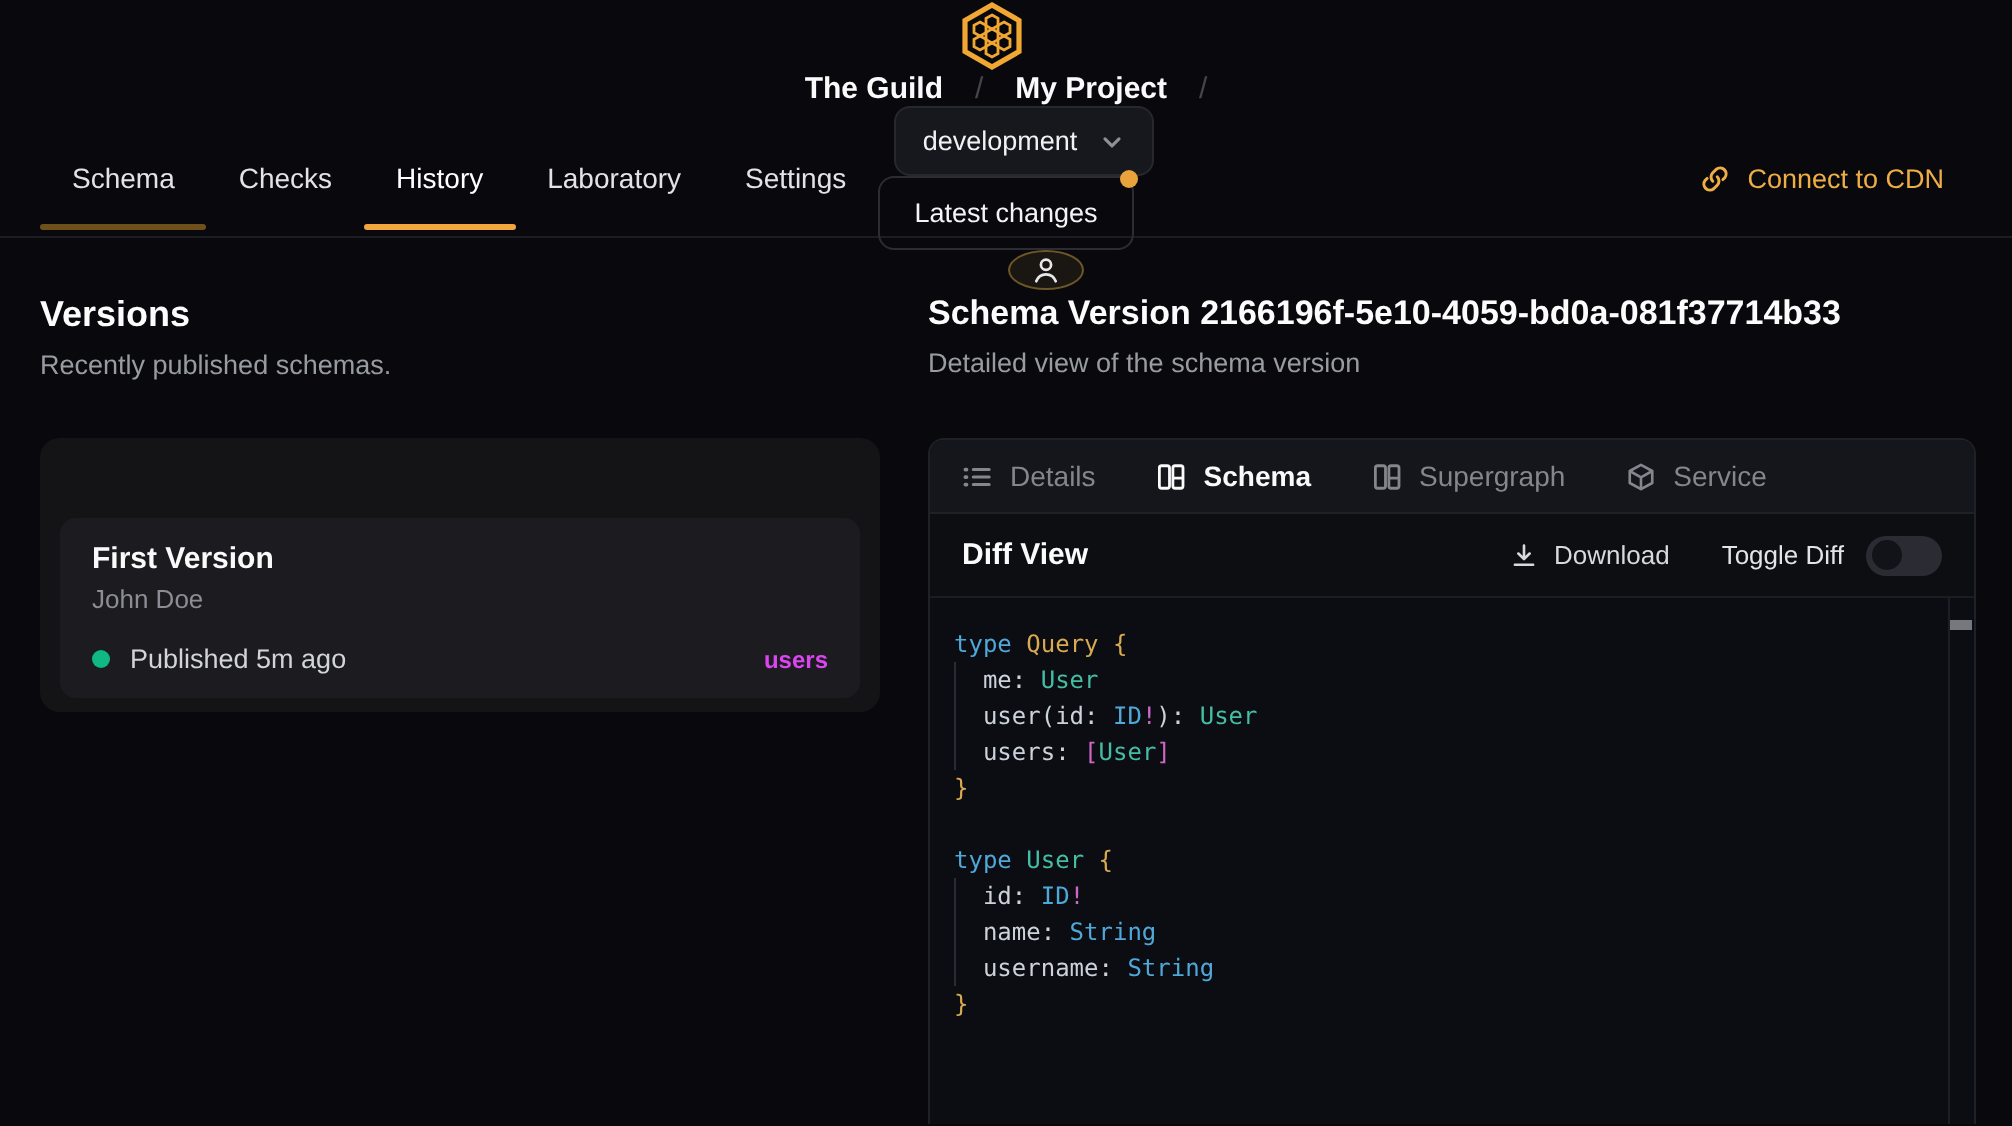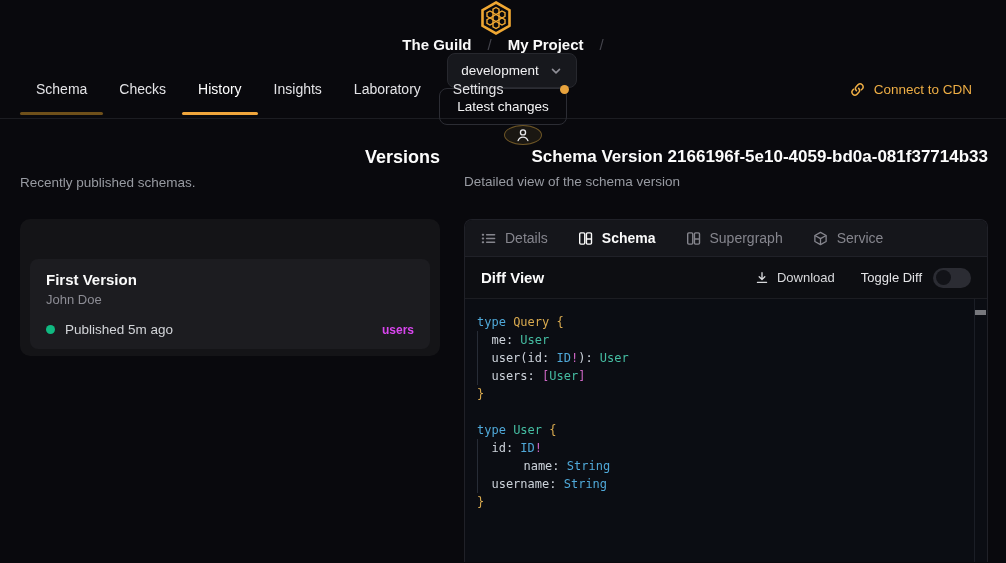--- a/index.html
+++ b/index.html
@@ -62,21 +62,21 @@
   .nav-tab.active .underline { background:#f0a63c; }
   .cdn-link {
     margin-left:auto; display:flex; align-items:center; gap:9px;
     color:#eeae45; font-size:13.5px; font-weight:500; cursor:pointer;
   }
 
   
   .main { display:flex; height:443px; }
 
   .left-col { width:464px; padding:28px 24px 0 20px; }
-  .panel-title { font-size:18px; font-weight:700; color:#fcfcfc;text-align:right; }
+  .panel-title { font-size:18px; font-weight:700; color:#fcfcfc; }
   .panel-sub { margin-top:7px; font-size:13.5px; color:#989ba2; }
   .versions-card {
     margin-top:29px; background:#141417; border-radius:10px;
     padding:40px 10px 10px 10px; height:137px;
   }
   .version-item {
     background:#1c1c20; border-radius:8px; padding:12px 16px; cursor:pointer;
   }
   .v-name { font-size:15px; font-weight:600; color:#fafafa; }
   .v-author { margin-top:4px; font-size:13px; color:#8d8d95; }
@@ -187,24 +187,20 @@
   <div class="nav-tab dim-active">
     <span>Schema</span>
       <span class="underline"></span>
   </div>
   <div class="nav-tab">
     <span>Checks</span>
       <span class="underline"></span>
   </div>
   <div class="nav-tab active">
     <span>History</span>
-      <span class="underline"></span>
-  </div>
-  <div class="nav-tab">
-    <span>Insights</span>
       <span class="underline"></span>
   </div>
   <div class="nav-tab">
     <span>Laboratory</span>
       <span class="underline"></span>
   </div>
   <div class="nav-tab">
     <span>Settings</span>
       <span class="underline"></span>
   </div>
@@ -312,21 +308,21 @@
       <div class="code-area">
         <div>
             <div class="code-line"><span style="color: rgb(79, 168, 216);">type</span><span style="color: rgb(204, 210, 218);"> </span><span style="color: rgb(217, 170, 79);">Query</span><span style="color: rgb(217, 170, 79);"> {</span></div>
             <div class="code-line"><span style="color: rgb(204, 210, 218);">  me: </span><span style="color: rgb(69, 189, 162);">User</span></div>
             <div class="code-line"><span style="color: rgb(204, 210, 218);">  user(id: </span><span style="color: rgb(79, 168, 216);">ID</span><span style="color: rgb(205, 102, 196);">!</span><span style="color: rgb(204, 210, 218);">): </span><span style="color: rgb(69, 189, 162);">User</span></div>
             <div class="code-line"><span style="color: rgb(204, 210, 218);">  users: </span><span style="color: rgb(205, 102, 196);">[</span><span style="color: rgb(69, 189, 162);">User</span><span style="color: rgb(205, 102, 196);">]</span></div>
             <div class="code-line"><span style="color: rgb(217, 170, 79);">}</span></div>
             <div class="code-line">&nbsp;</div>
             <div class="code-line"><span style="color: rgb(79, 168, 216);">type</span><span style="color: rgb(204, 210, 218);"> </span><span style="color: rgb(69, 189, 162);">User</span><span style="color: rgb(217, 170, 79);"> {</span></div>
             <div class="code-line"><span style="color: rgb(204, 210, 218);">  id: </span><span style="color: rgb(79, 168, 216);">ID</span><span style="color: rgb(205, 102, 196);">!</span></div>
-            <div class="code-line"><span style="color: rgb(204, 210, 218); margin-left: 32px;">  name: </span><span style="color: rgb(79, 168, 216);">String</span></div>
+            <div class="code-line"><span style="color: rgb(204, 210, 218);">  name: </span><span style="color: rgb(79, 168, 216);">String</span></div>
             <div class="code-line"><span style="color: rgb(204, 210, 218);">  username: </span><span style="color: rgb(79, 168, 216);">String</span></div>
             <div class="code-line"><span style="color: rgb(217, 170, 79);">}</span></div>
           </div>
         <div class="indent-guide guide-1"></div>
         <div class="indent-guide guide-2"></div>
         <div class="code-scrollbar">
           <div class="code-thumb"></div>
         </div>
       </div>
 

